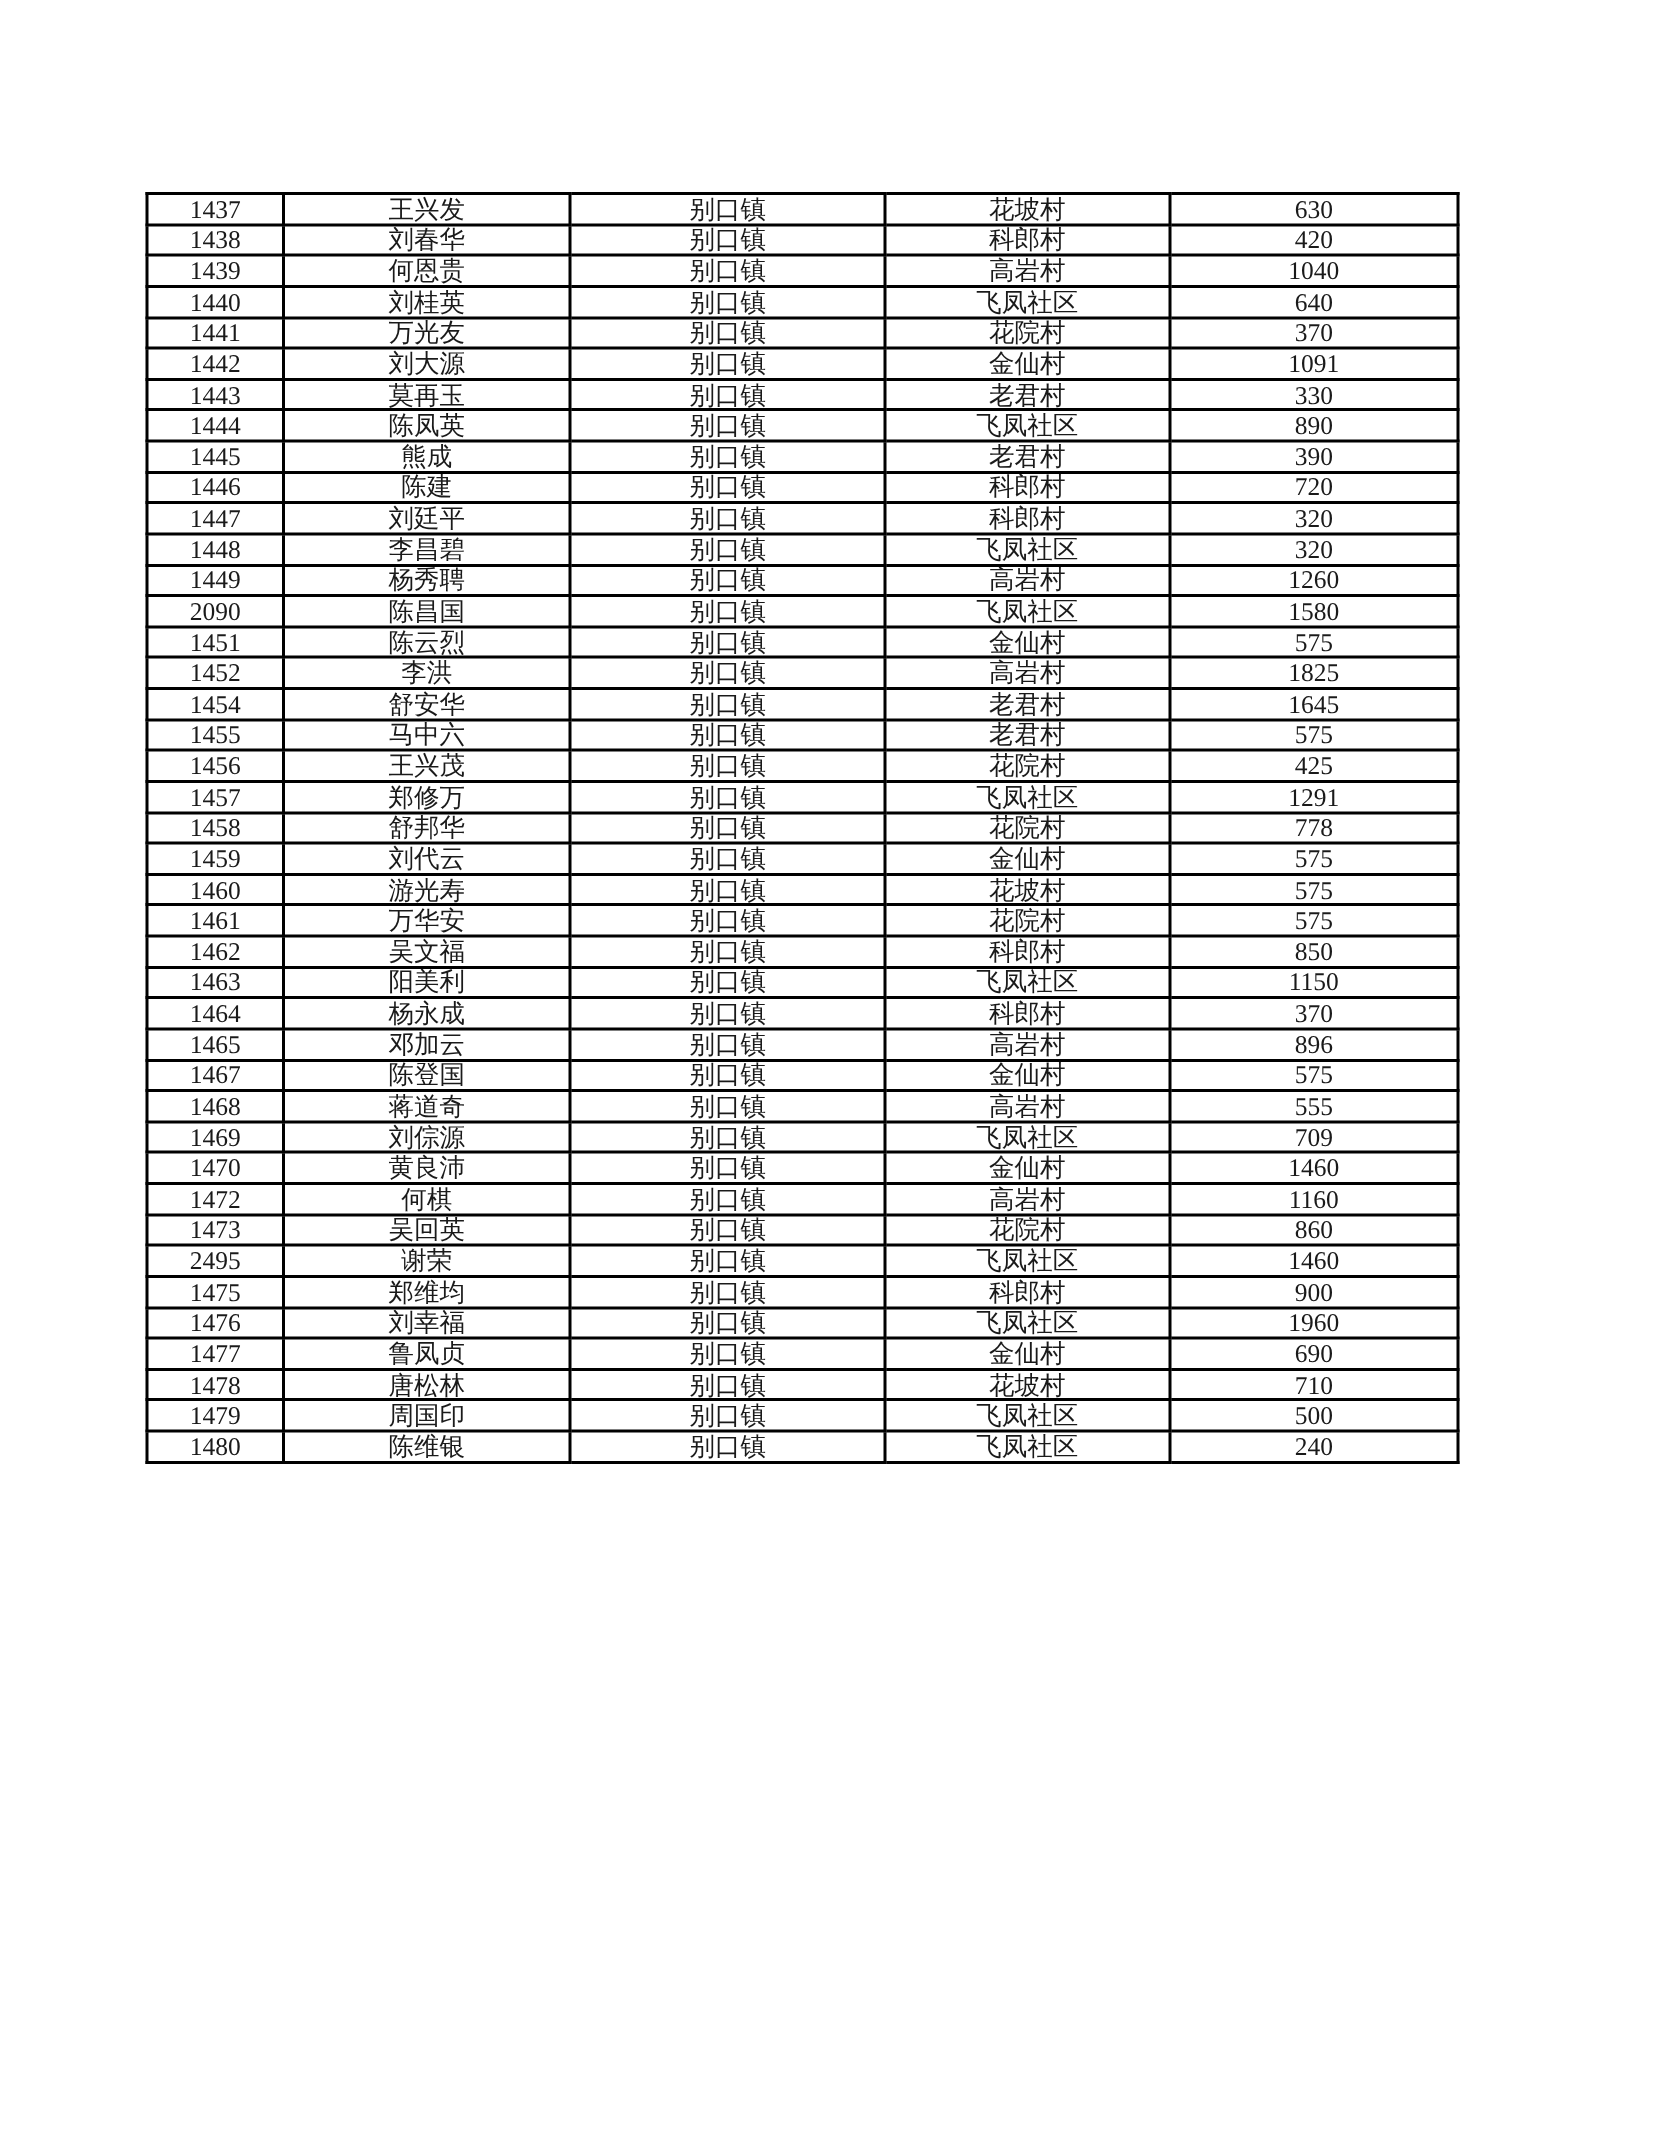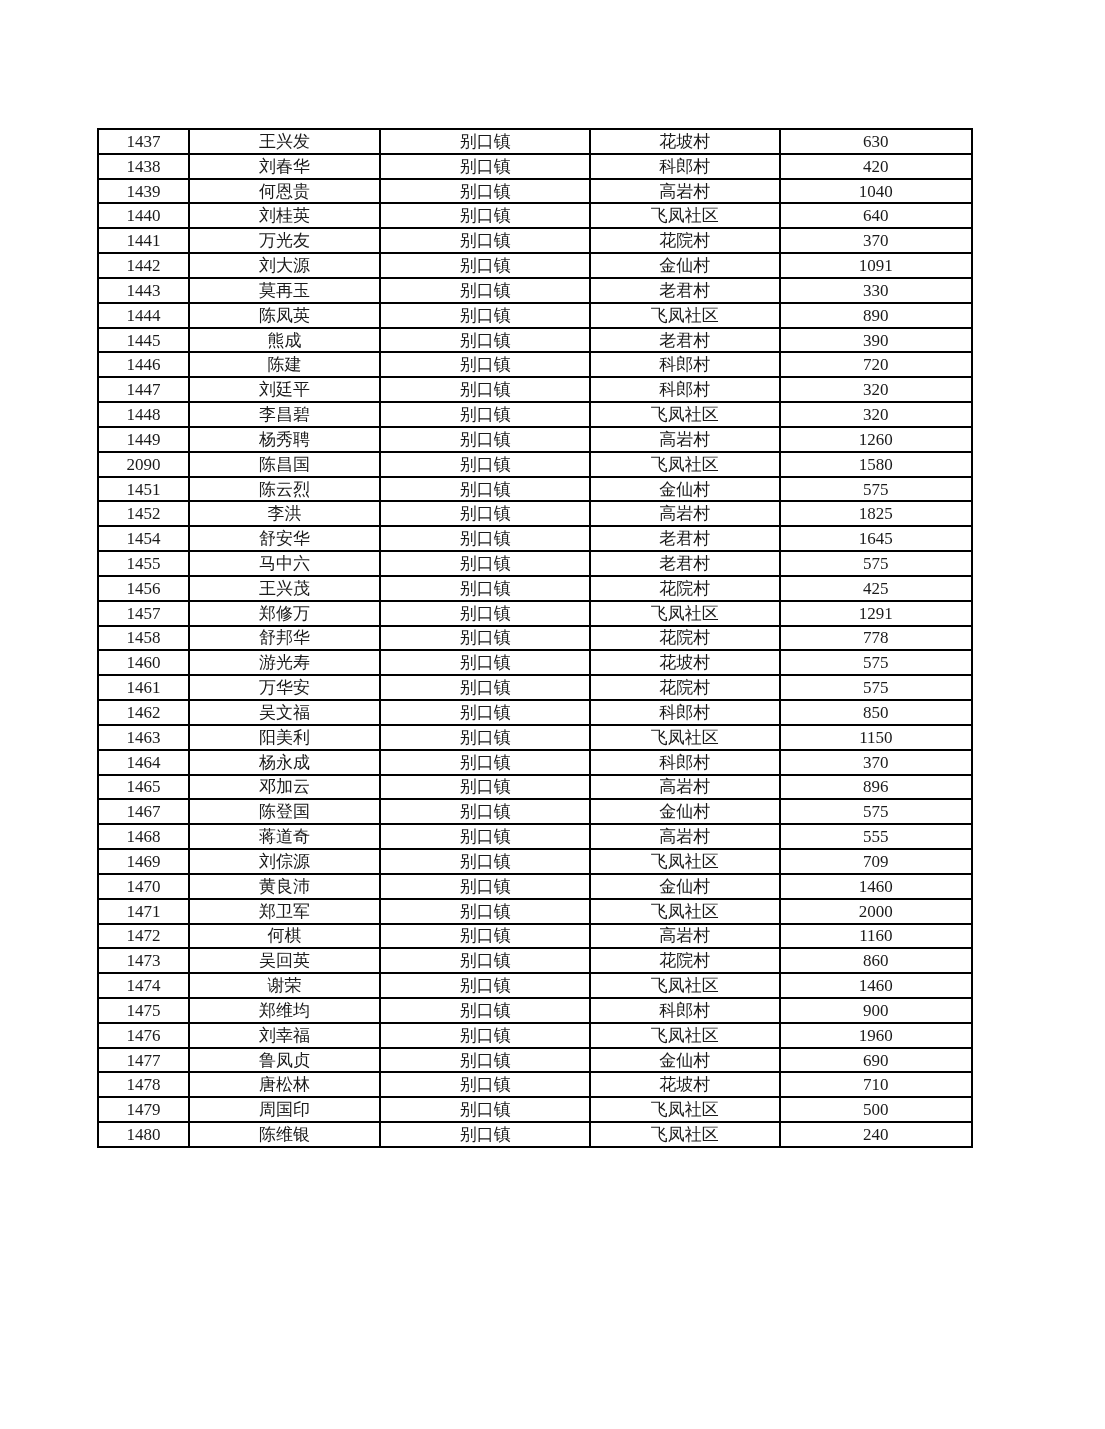--- a/index.html
+++ b/index.html
@@ -14,21 +14,21 @@
     background: #ffffff;
     font-family: "Liberation Serif", "DejaVu Serif", serif;
     color: #1a1a1a;
     overflow: hidden;
   }
   table.roster {
     position: absolute;
     left: 97px;
     top: 128px;
     width: 876px;
-    height: 1020px;
+    height: 848px;
     border-collapse: collapse;
     table-layout: fixed;
     border: 2px solid #000000;
   }
   table.roster td {
     border: 2px solid #000000;
     text-align: center;
     vertical-align: middle;
     font-size: 17px;
     line-height: 1;
@@ -196,20 +196,27 @@
           <td>1291</td>
         </tr>
         <tr>
           <td>1458</td>
           <td>舒邦华</td>
           <td>别口镇</td>
           <td>花院村</td>
           <td>778</td>
         </tr>
         <tr>
+          <td>1459</td>
+          <td>刘代云</td>
+          <td>别口镇</td>
+          <td>金仙村</td>
+          <td>575</td>
+        </tr>
+        <tr>
           <td>1460</td>
           <td>游光寿</td>
           <td>别口镇</td>
           <td>花坡村</td>
           <td>575</td>
         </tr>
         <tr>
           <td>1461</td>
           <td>万华安</td>
           <td>别口镇</td>
@@ -266,42 +273,35 @@
           <td>709</td>
         </tr>
         <tr>
           <td>1470</td>
           <td>黄良沛</td>
           <td>别口镇</td>
           <td>金仙村</td>
           <td>1460</td>
         </tr>
         <tr>
-          <td>1471</td>
-          <td>郑卫军</td>
-          <td>别口镇</td>
-          <td>飞凤社区</td>
-          <td>2000</td>
-        </tr>
-        <tr>
           <td>1472</td>
           <td>何棋</td>
           <td>别口镇</td>
           <td>高岩村</td>
           <td>1160</td>
         </tr>
         <tr>
           <td>1473</td>
           <td>吴回英</td>
           <td>别口镇</td>
           <td>花院村</td>
           <td>860</td>
         </tr>
         <tr>
-          <td>1474</td>
+          <td>2495</td>
           <td>谢荣</td>
           <td>别口镇</td>
           <td>飞凤社区</td>
           <td>1460</td>
         </tr>
         <tr>
           <td>1475</td>
           <td>郑维均</td>
           <td>别口镇</td>
           <td>科郎村</td>

